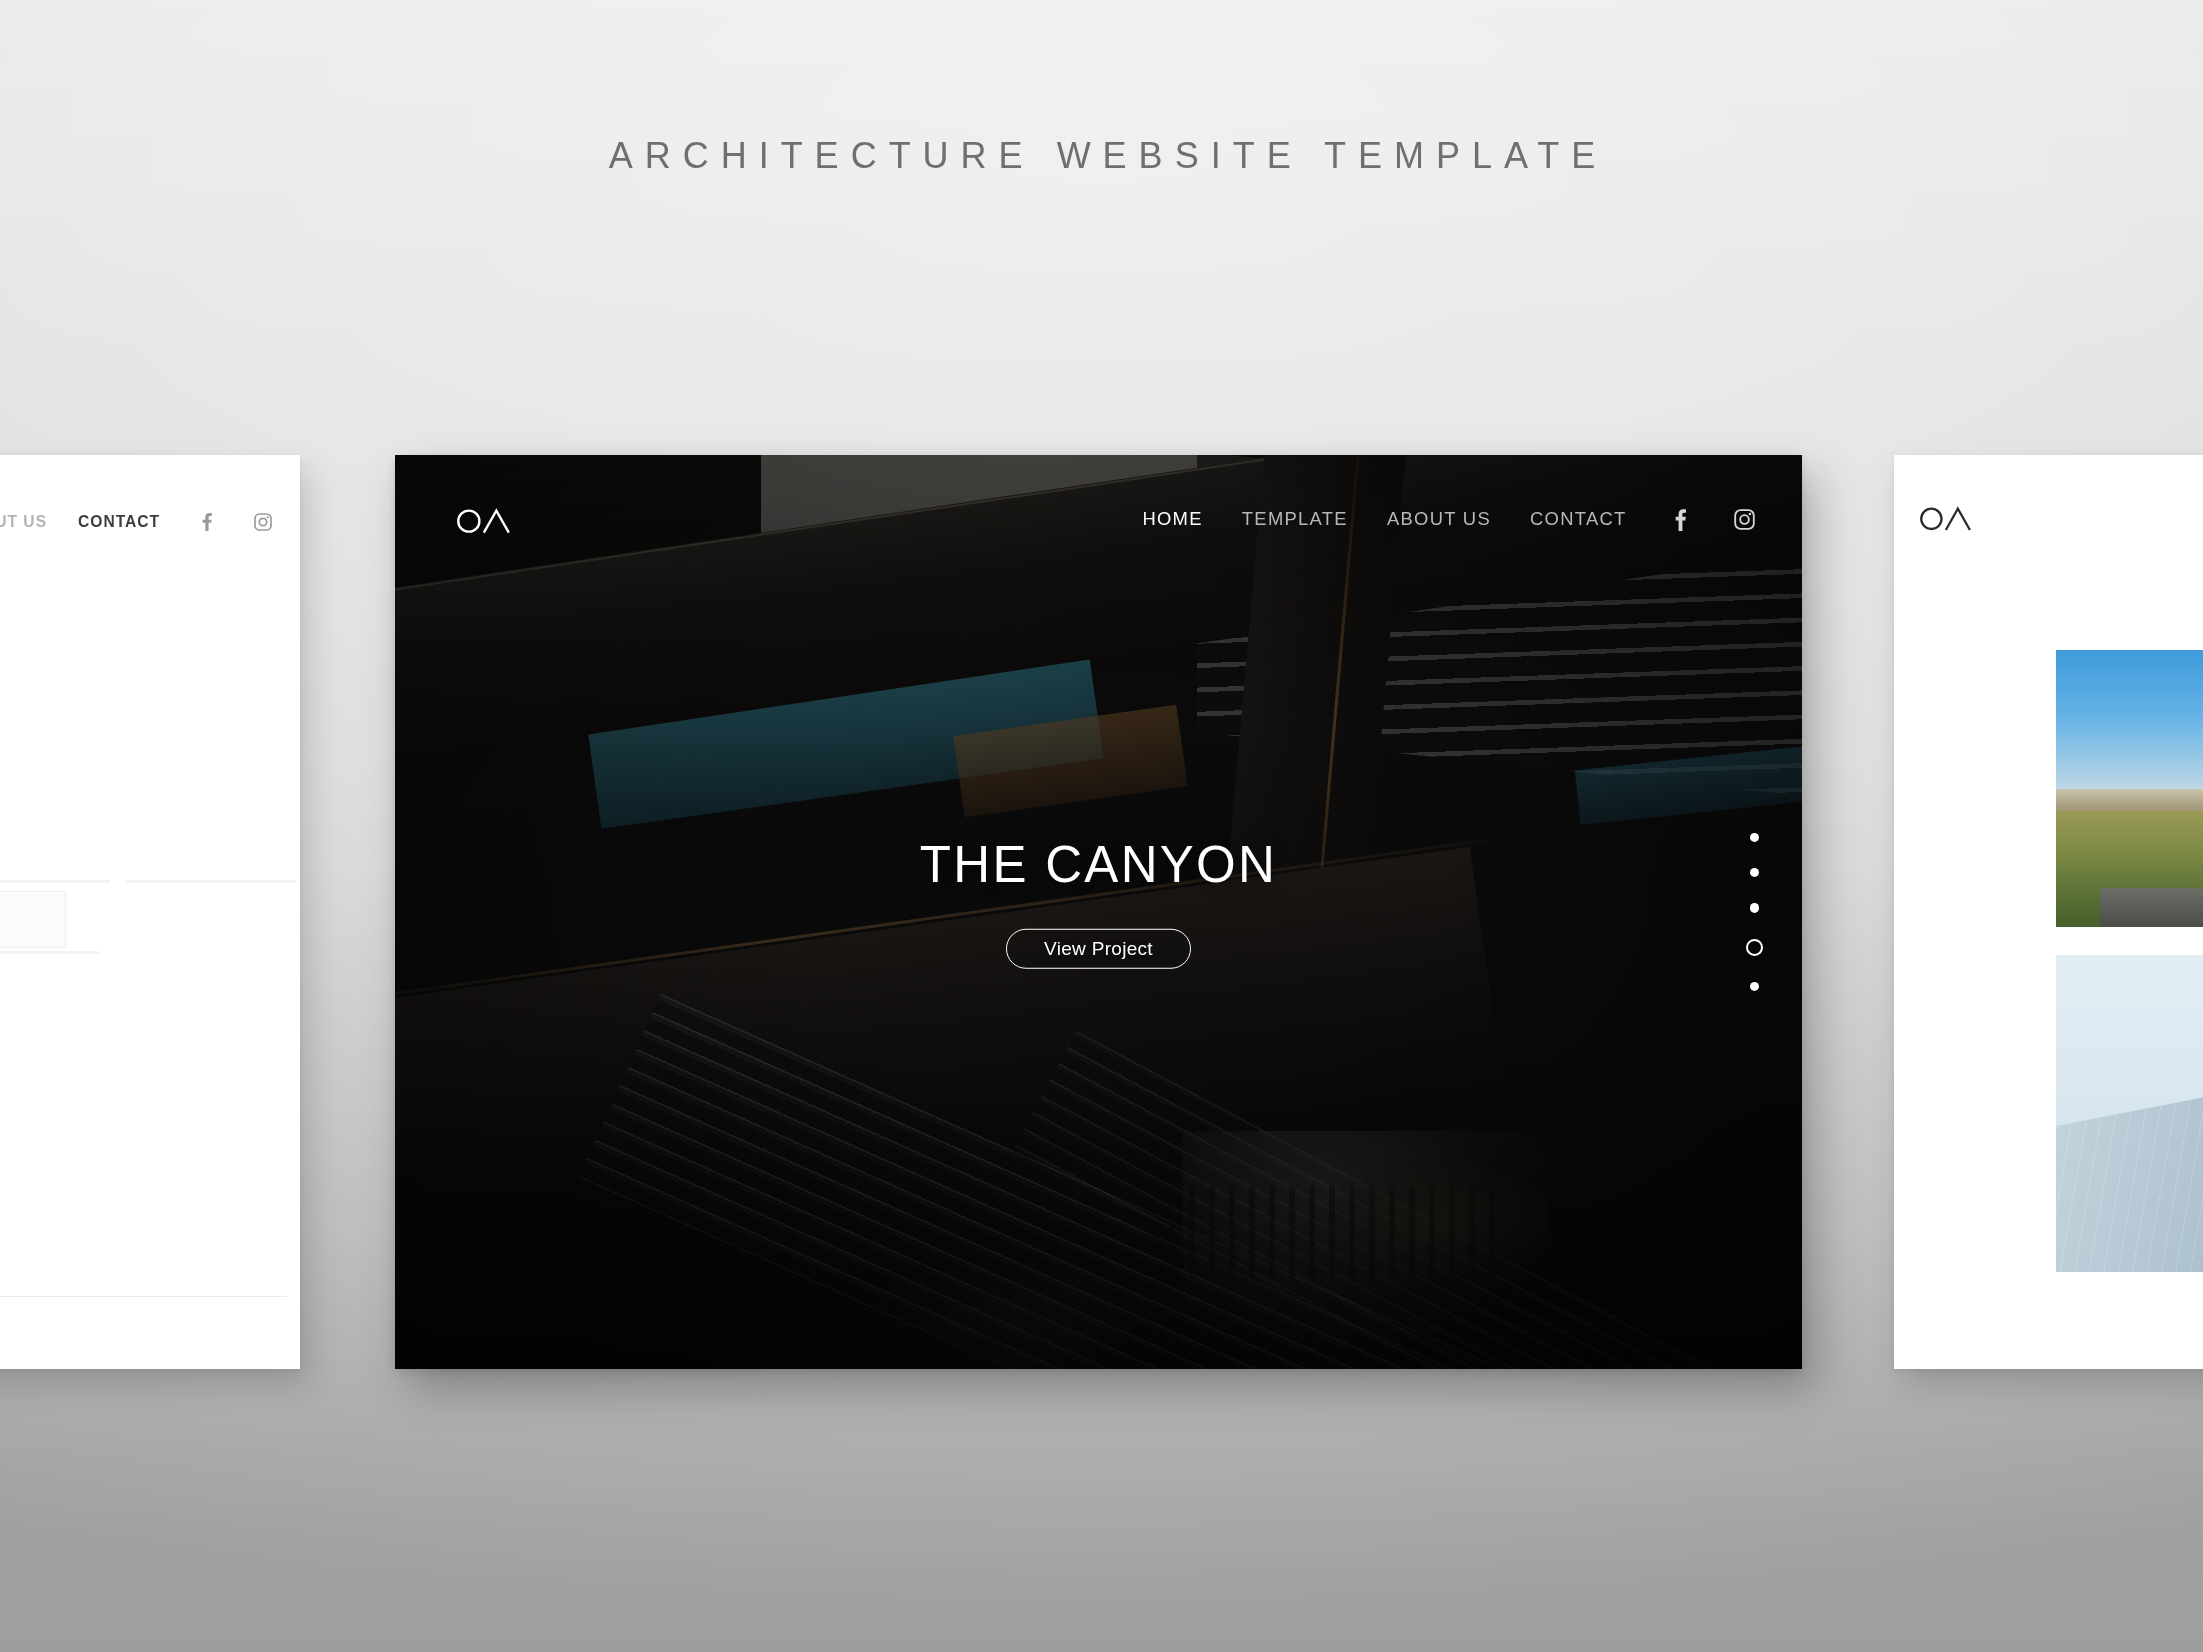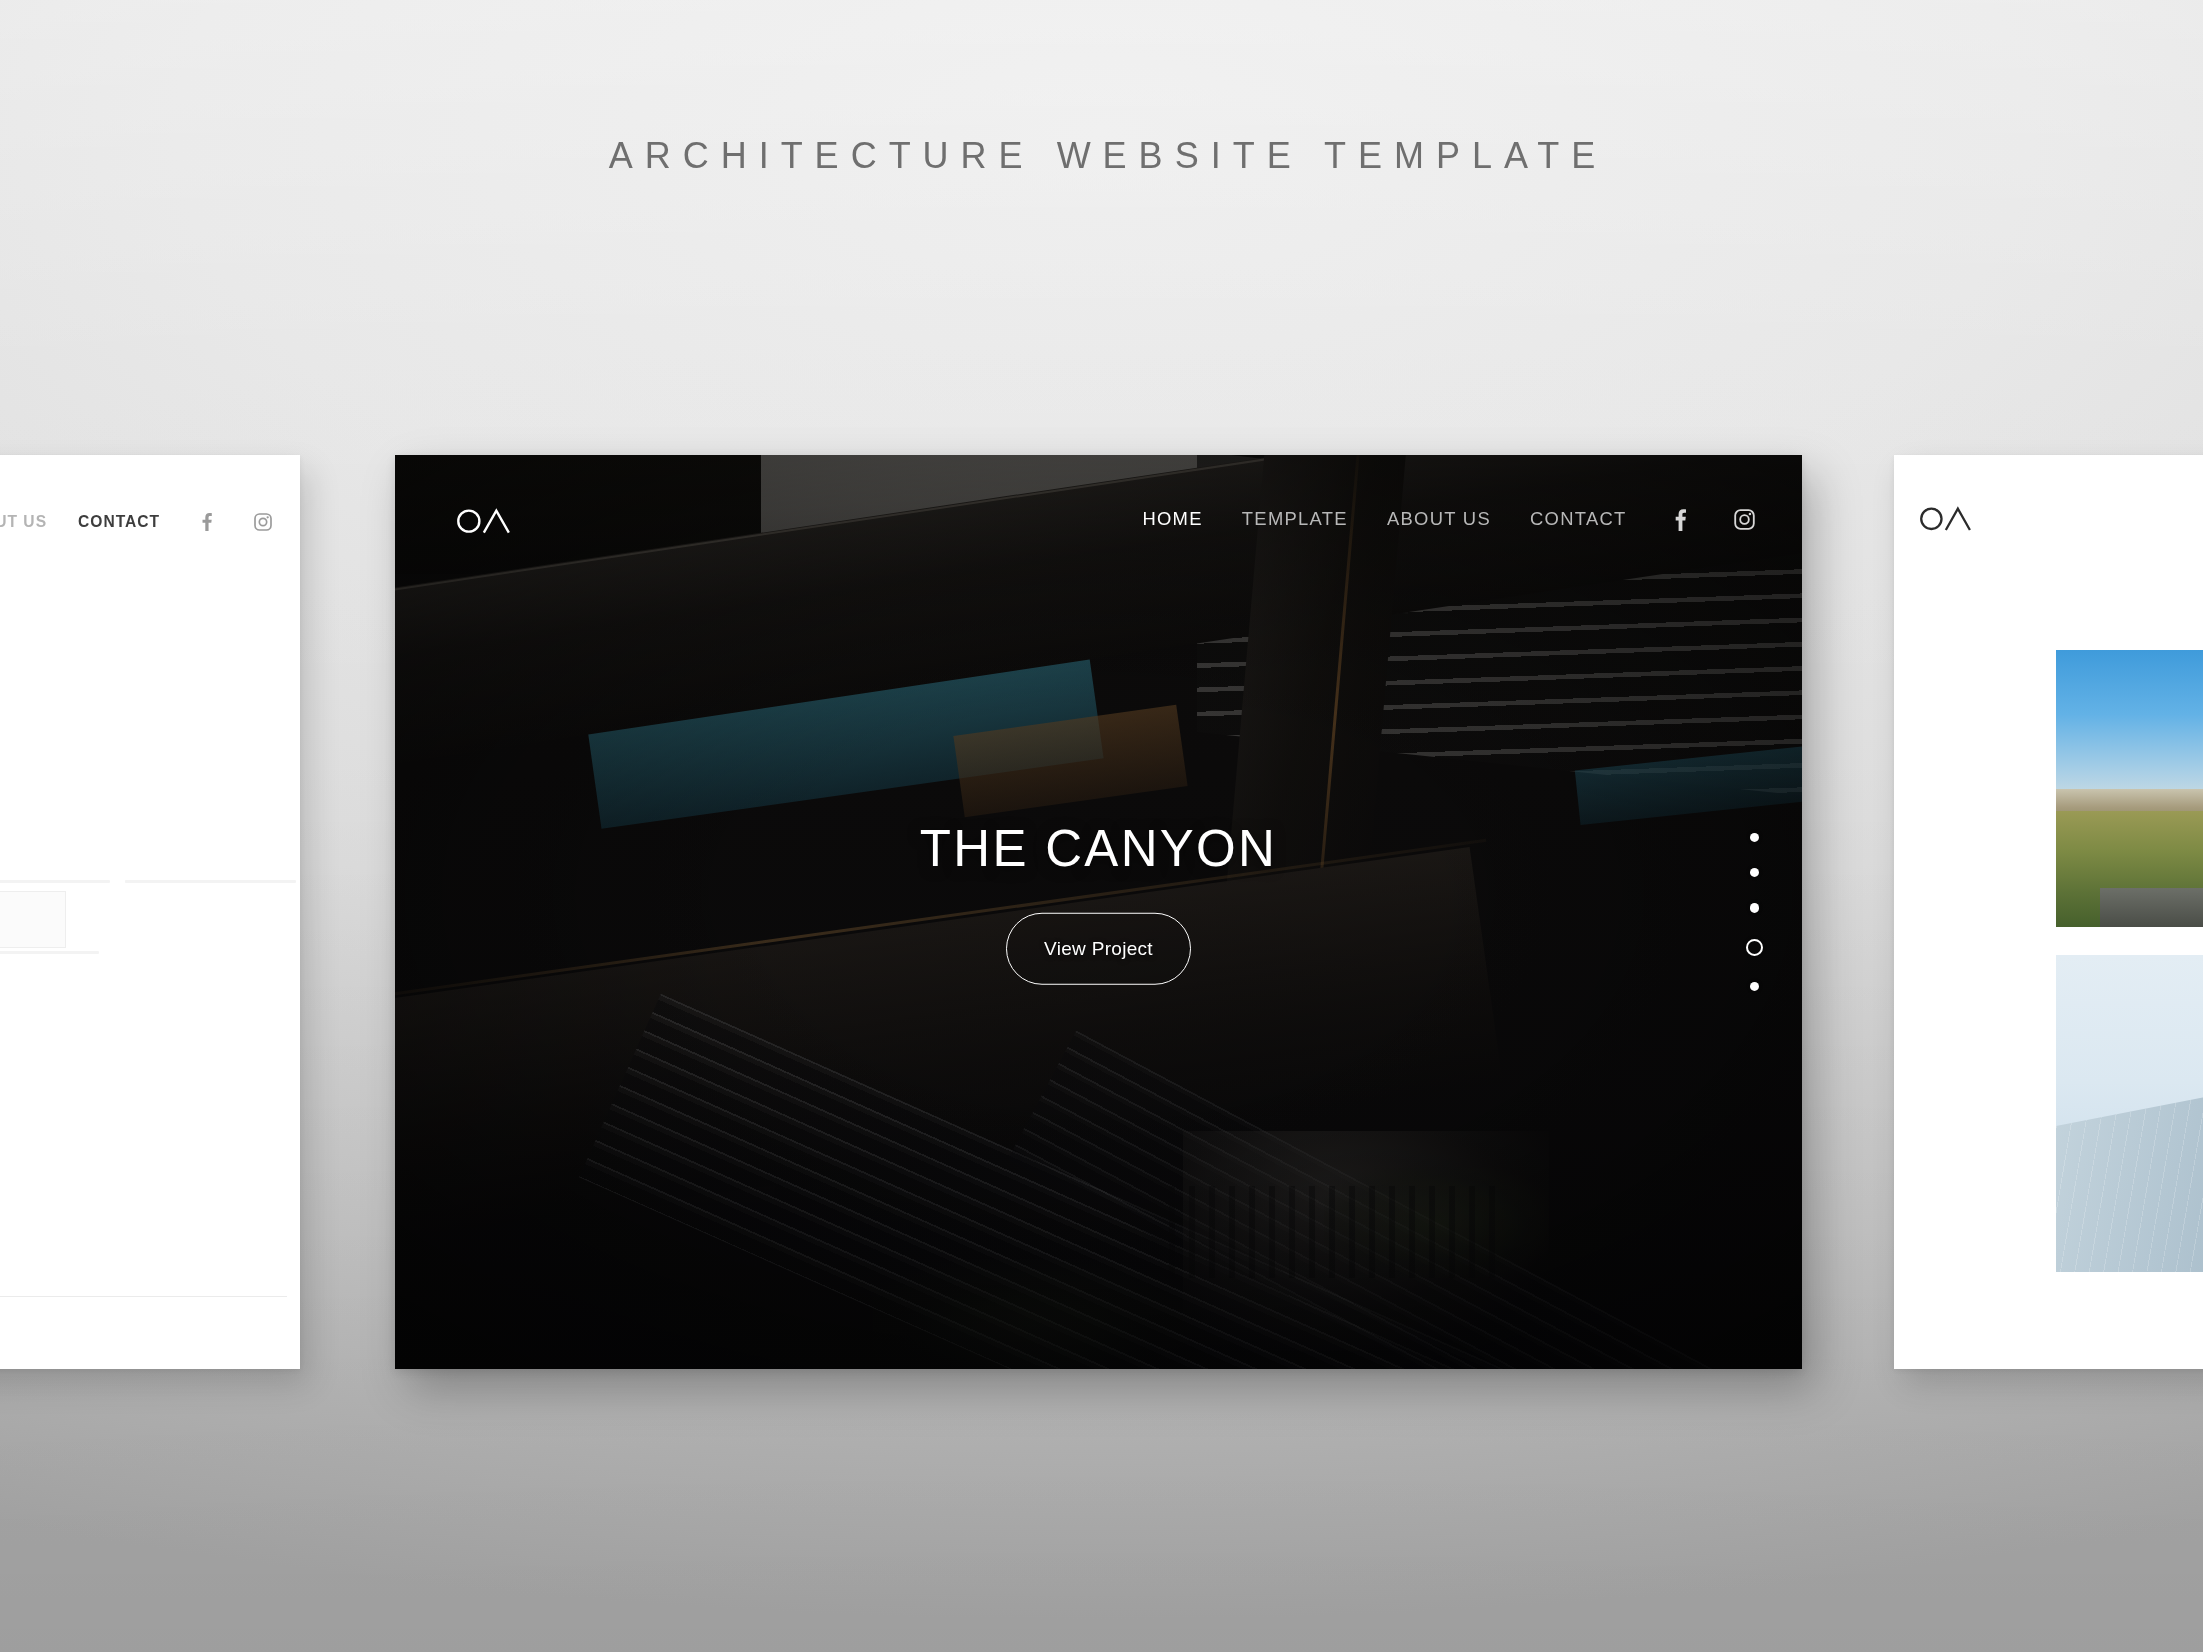--- a/index.html
+++ b/index.html
@@ -293,21 +293,21 @@
     text-shadow:0 1.8px 9.2px rgba(0,0,0,.55);
   }
   #hero-cta{
     margin-top:39px;
     display:inline-block;
     border:1.8px solid #ffffff;
     border-radius:917px;
     color:#ffffff;
     font-size:19px;
     letter-spacing:0.3px;
-    padding:24px 37px;
+    padding:8px 37px;
     background:rgba(0,0,0,.06);
     cursor:pointer;
     text-shadow:0 0.9px 5.5px rgba(0,0,0,.5);
   }
 
   
   #slider-dots{
     position:absolute; right:39px; top:50%;
     transform:translateY(-50%);
     display:flex; flex-direction:column; align-items:center;

